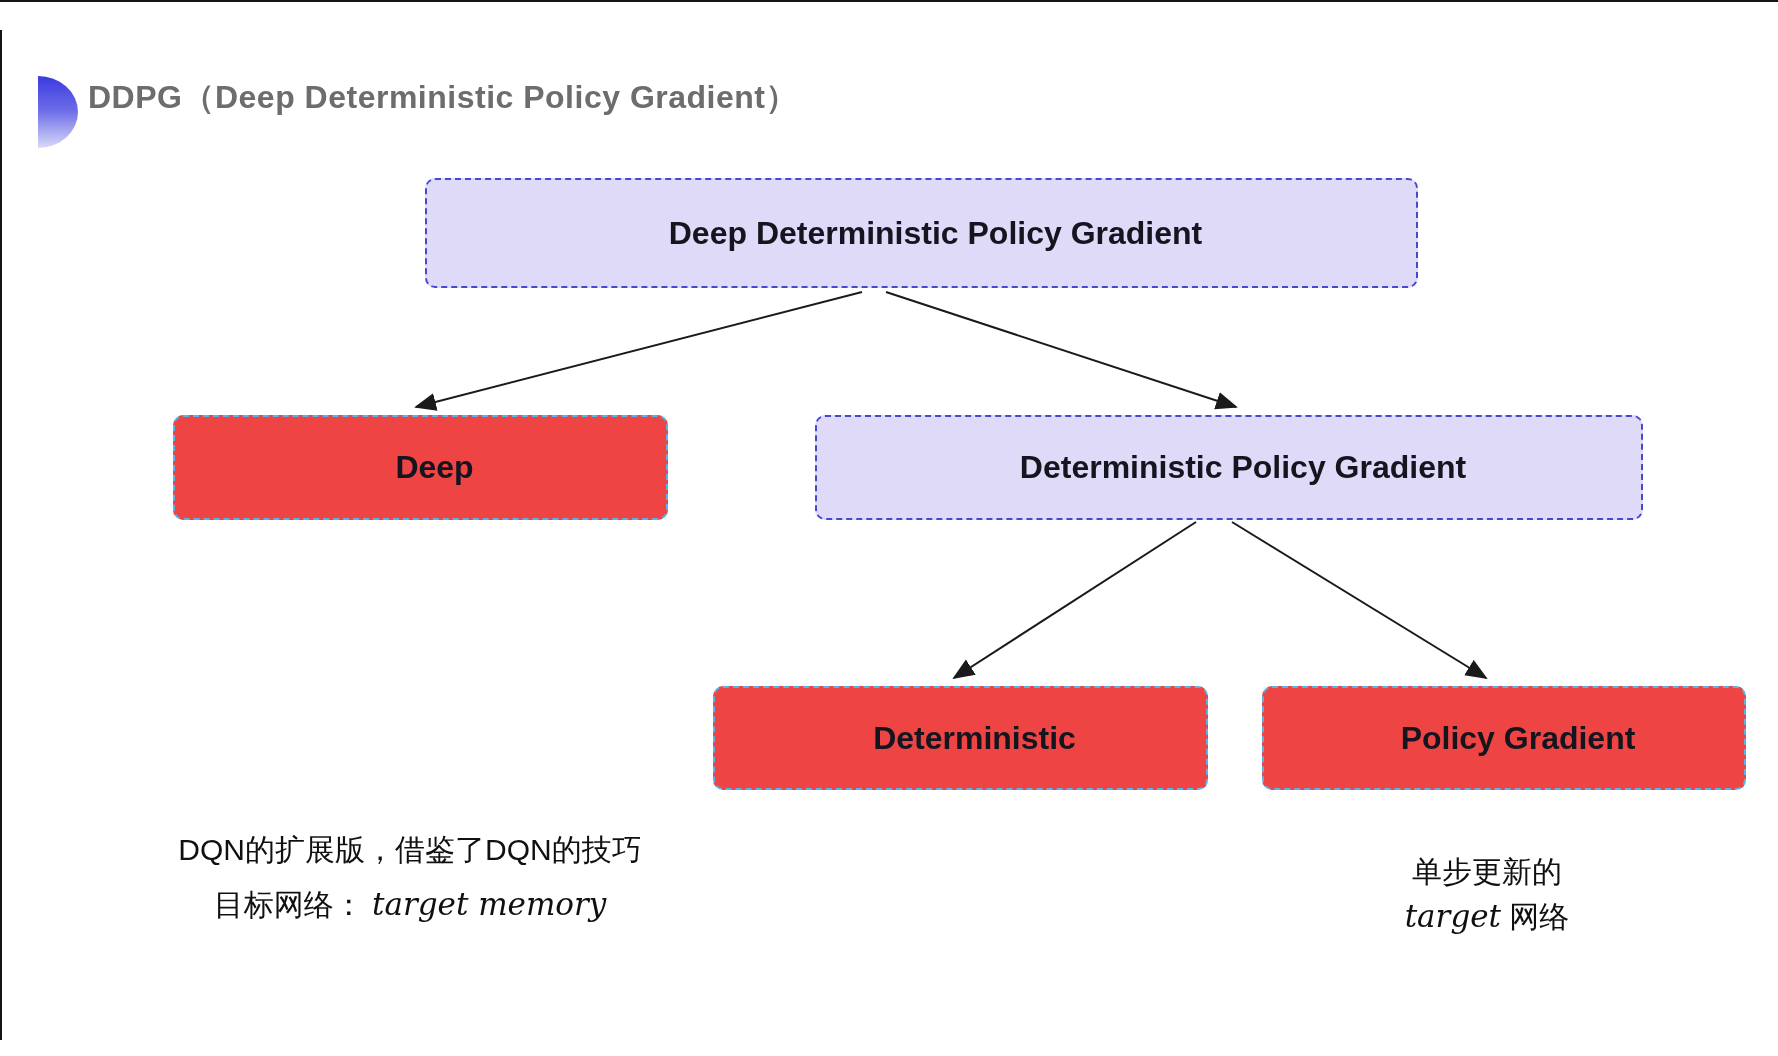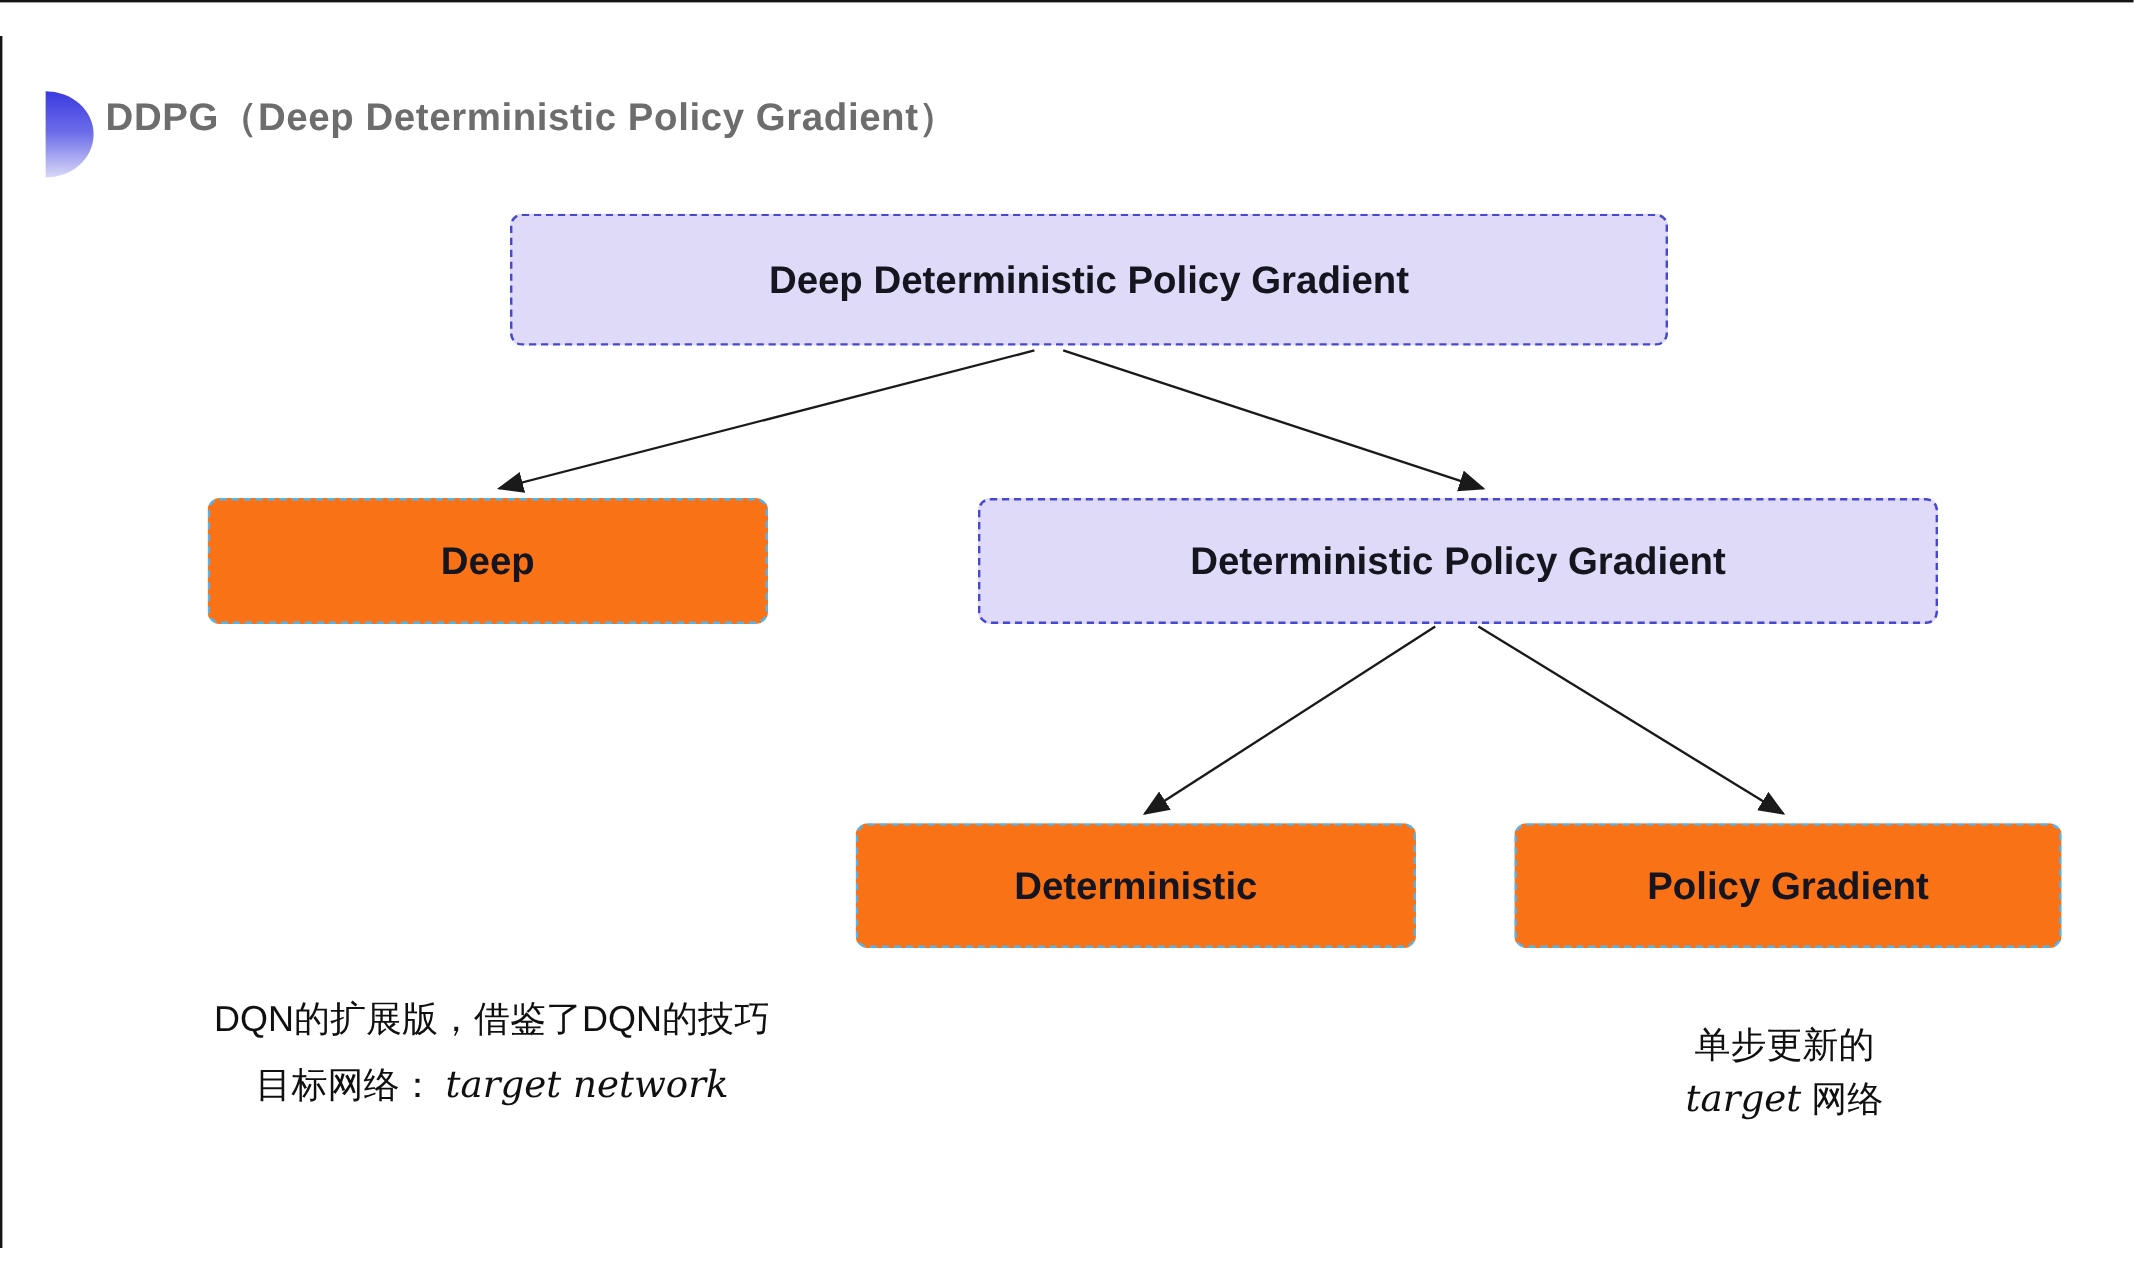--- a/index.html
+++ b/index.html
@@ -11,23 +11,23 @@
   .edge-left { position: absolute; left: 0; top: 30px; width: 2px; height: 1010px; background: #141414; }
 
   .deco-semicircle { position: absolute; left: 38px; top: 76px; width: 40px; height: 72px;
     background: linear-gradient(180deg, #3a3ae0 0%, #6d6de9 48%, #d9d9f8 100%);
     border-radius: 0 100% 100% 0 / 0 50% 50% 0; }
 
   .slide-title { position: absolute; left: 88px; top: 76px; width: 1500px;
     font-size: 32px; font-weight: 600; color: #6d6d6d; letter-spacing: 0.5px; white-space: nowrap; }
 
   .node { position: absolute; display: flex; align-items: center; justify-content: center;
-    border-radius: 10px; font-size: 32px; font-weight: 600; color: #15151f; text-align: center; }
+    border-radius: 10px; font-size: 32px; font-weight: 600; color: #15151f; text-align: center; padding-left: 28px; }
   .node.purple { background: #dedaf8; border: 2px dashed #4848cf; }
-  .node.blue   { background: #f97316; border: 2px dashed #57b3e8; text-align: center; }
+  .node.blue   { background: #ef4444; border: 2px dashed #57b3e8; text-align: center; }
 
   .node-root { left: 425px;  top: 178px; width: 961px; height: 106px; }
   .node-deep { left: 173px;  top: 415px; width: 463px; height: 101px; }
   .node-dpg  { left: 815px;  top: 415px; width: 796px; height: 101px; }
   .node-det  { left: 713px;  top: 686px; width: 463px; height: 100px; }
   .node-pg   { left: 1262px; top: 686px; width: 452px; height: 100px; }
 
   svg.arrows { position: absolute; left: 0; top: 0; width: 1778px; height: 1056px; pointer-events: none; }
   svg.arrows line { stroke: #1a1a1a; stroke-width: 2; }
 
@@ -81,21 +81,21 @@
   </div>
 
   <div class="node blue node-pg">
     <span>Policy Gradient</span>
   </div>
 
   <div class="ann ann-deep">
     <div class="zh">DQN的扩展版，借鉴了DQN的技巧</div>
     <div class="row">
       <span class="zh">目标网络：</span>
-      <span class="term">target network</span>
+      <span class="term">target memory</span>
     </div>
   </div>
 
 
   <div class="ann ann-pg">
     <div class="zh">单步更新的</div>
     <div>
       <span class="term">target</span><span class="zh"> 网络</span>
     </div>
   </div>

